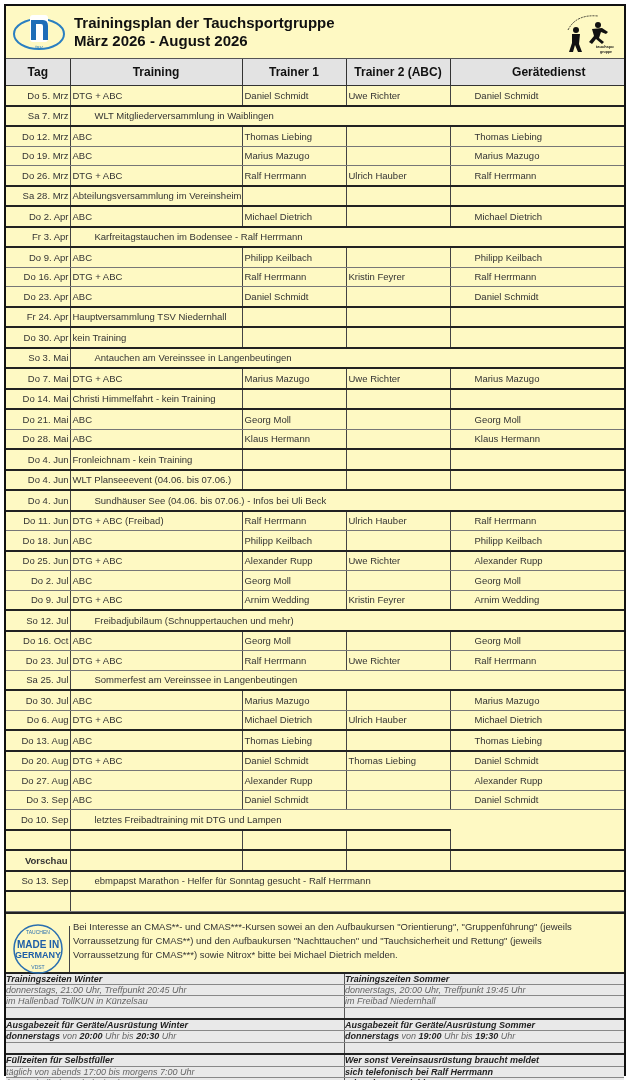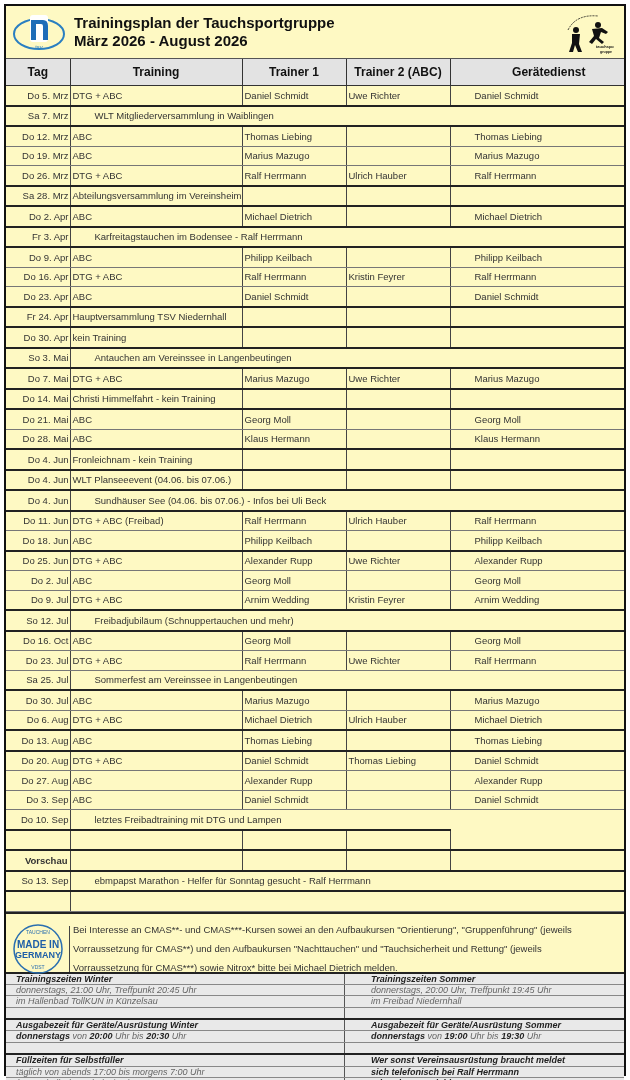--- a/index.html
+++ b/index.html
@@ -17,27 +17,27 @@
   table.plan col.c5 { width:174px; }
   table.plan th { background:#e3e3e3; font-size:12px; font-weight:bold; height:24px; border:1px solid #333; border-top:none; color:#111; }
   table.plan td { font-size:9.5px; height:18.5px; padding:0 2px; border-left:1px solid #444; border-right:1px solid #444; border-bottom:1px solid #777; white-space:nowrap; overflow:visible; color:#333; }
   table.plan td.tag { text-align:right; padding-right:1px; }
   table.plan tr.thick td { border-bottom:2px solid #222; }
   table.plan th:first-child, table.plan td:first-child { border-left:none;margin-top:8px; }
   table.plan th:last-child, table.plan td:last-child { border-right:none;padding-left:24px; }
   td.vorschau { font-weight:bold; text-align:right; color:#111; }
   .info { display:flex; height:58px; border-top:2px solid #222; border-bottom:2px solid #222; }
   .info .badge { width:63px; border-right:1px solid #444; display:flex; align-items:center; justify-content:center;margin-top:12px; }
-  .info .text { flex:1; font-size:9.5px; line-height:19px; padding:6px 14px 0 3px; color:#333; }
+  .info .text { flex:1; font-size:9.5px; line-height:14px; padding:6px 14px 0 3px; color:#333; }
   .footer { background:#e9e9e9; font-size:9px; }
   .frow { display:flex; height:10.4px; border-bottom:1px solid #888; line-height:10.4px; }
   .frow.thick { border-bottom:2px solid #222; }
-  .fcell { overflow:visible; white-space:nowrap; padding-left:10px; box-sizing:border-box; }
+  .fcell { overflow:visible; white-space:nowrap; padding-left:0; box-sizing:border-box; }
   .fl { width:339px; border-right:1px solid #555; }
-  .fr { flex:1;margin-left:16px; }
+  .fr { flex:1; }
   .b { font-weight:bold; font-style:italic; color:#222; }
   .i { font-style:italic; color:#666; }
   .bi { font-weight:bold; font-style:italic; color:#222; }
 </style>
 </head>
 <body>
 
 <div class="sheet">
   <div class="header">
     <svg class="logo-left" viewBox="0 0 54 40">

